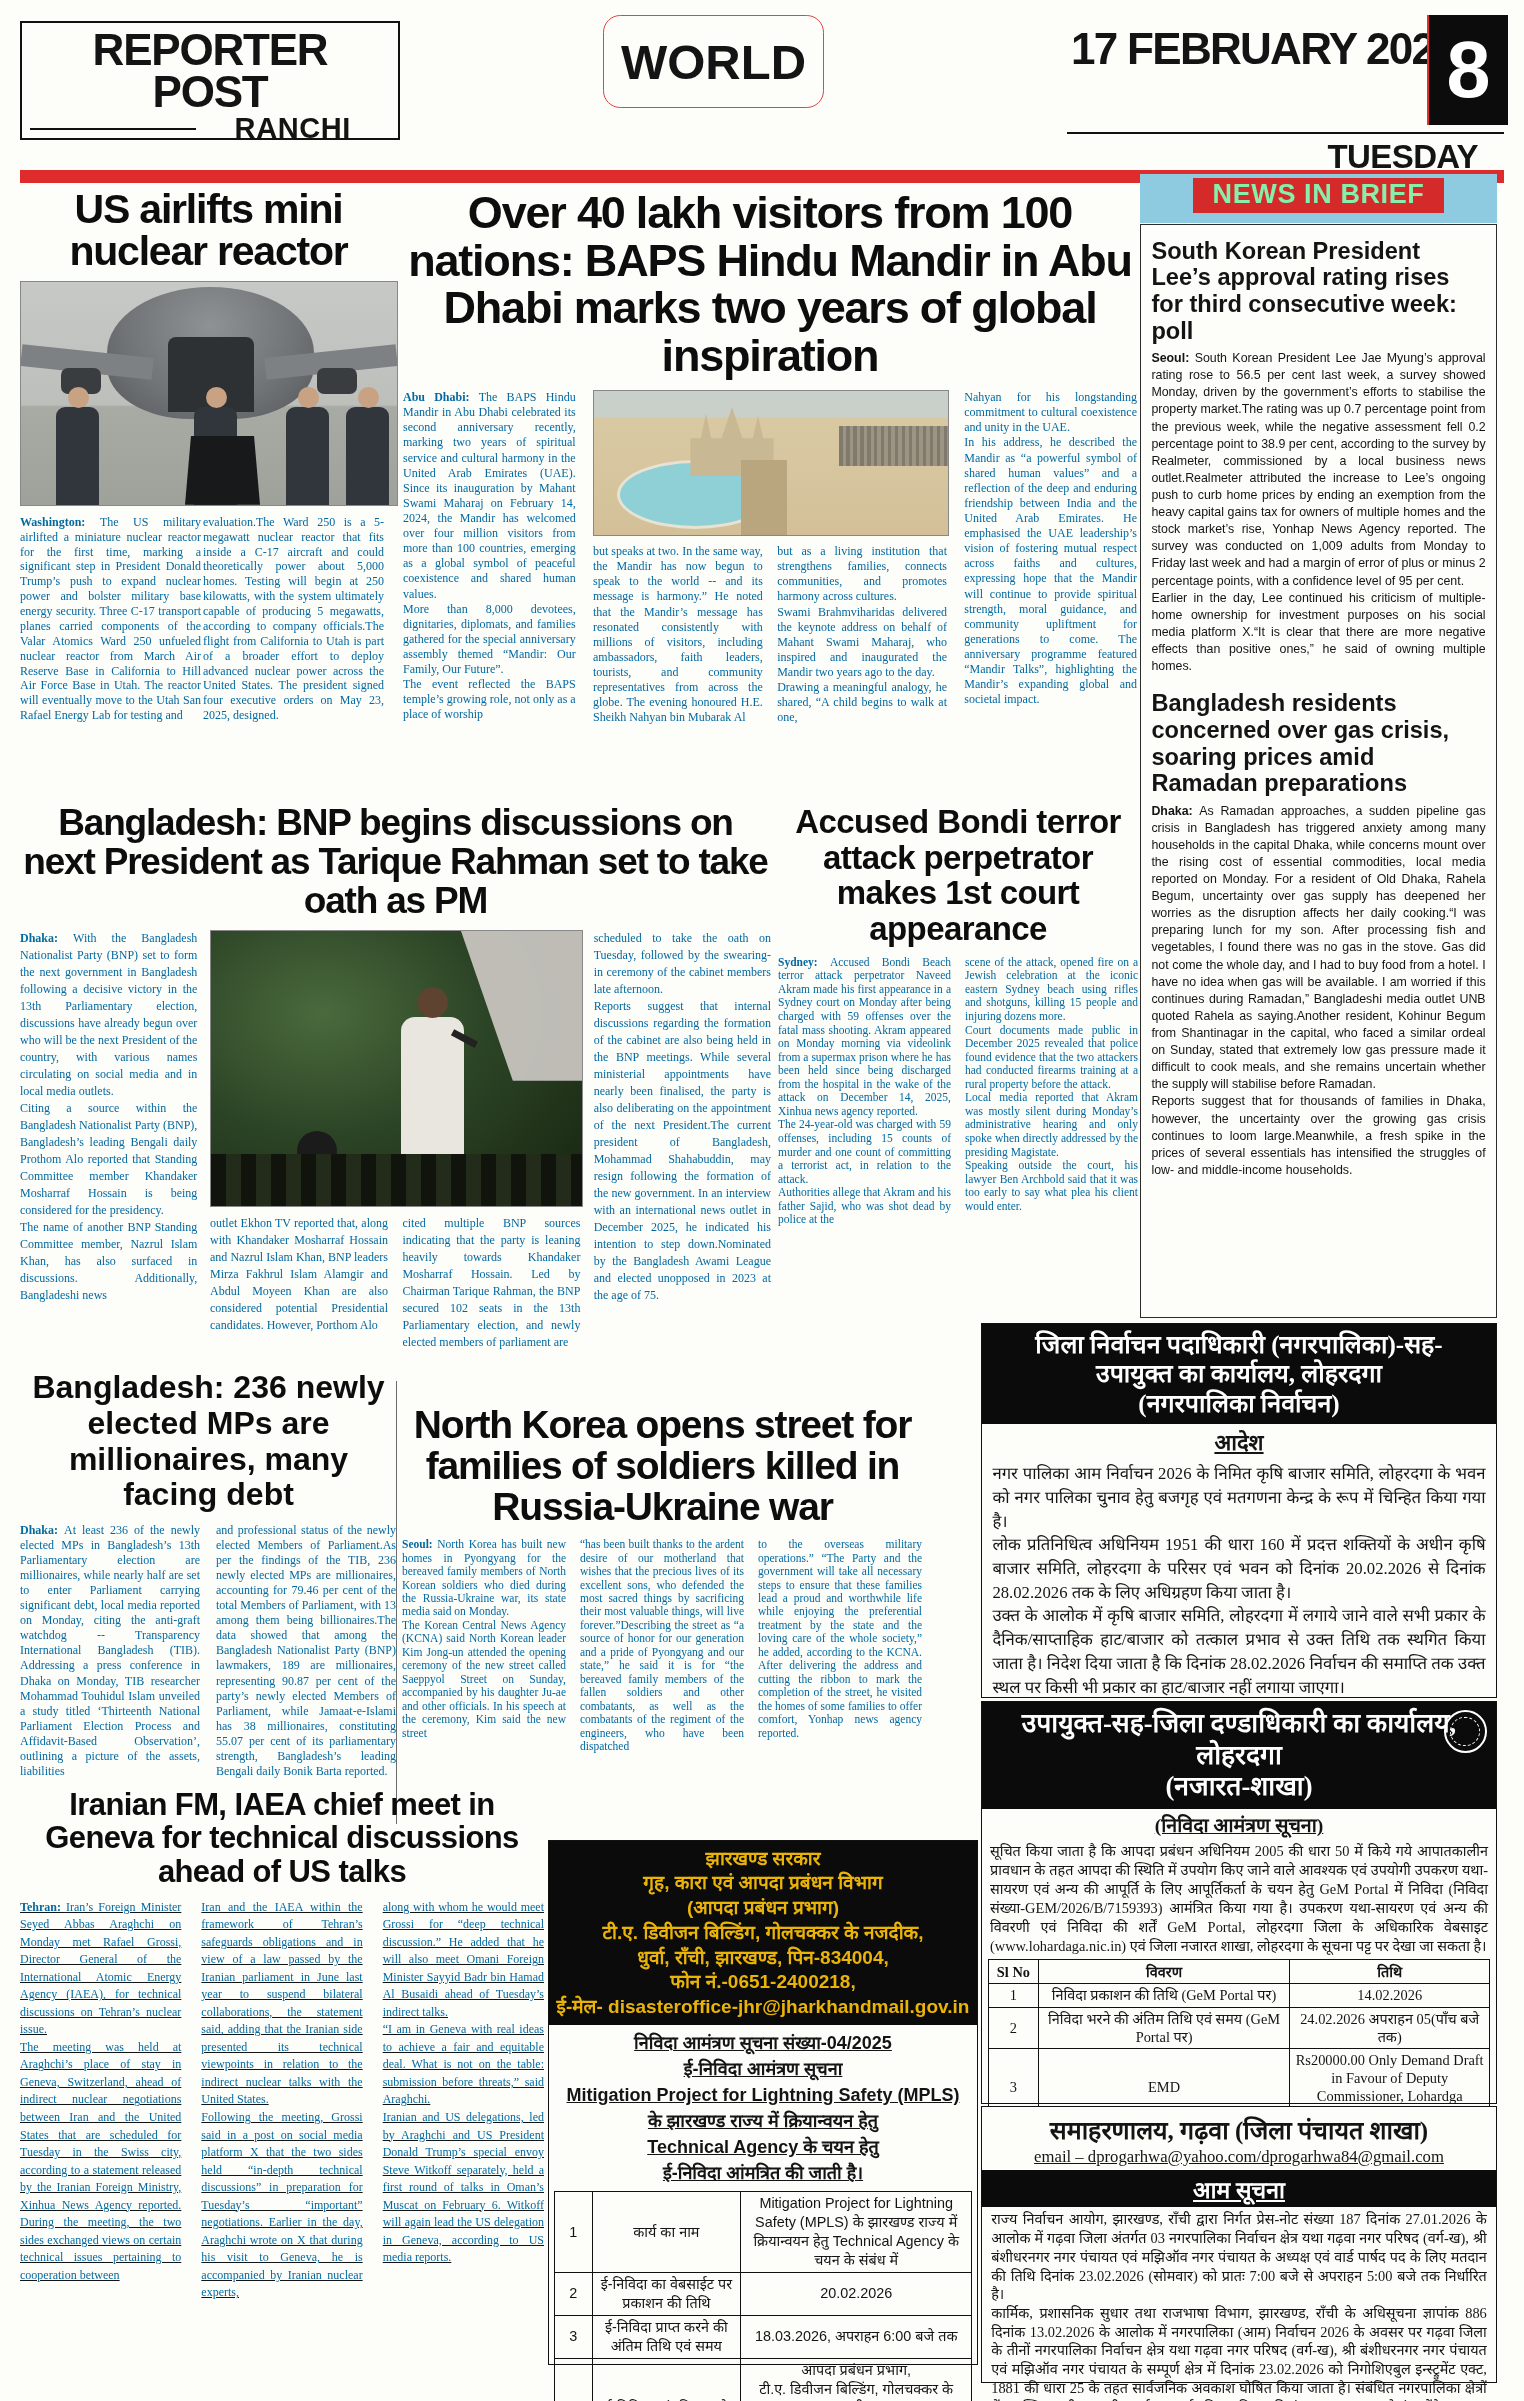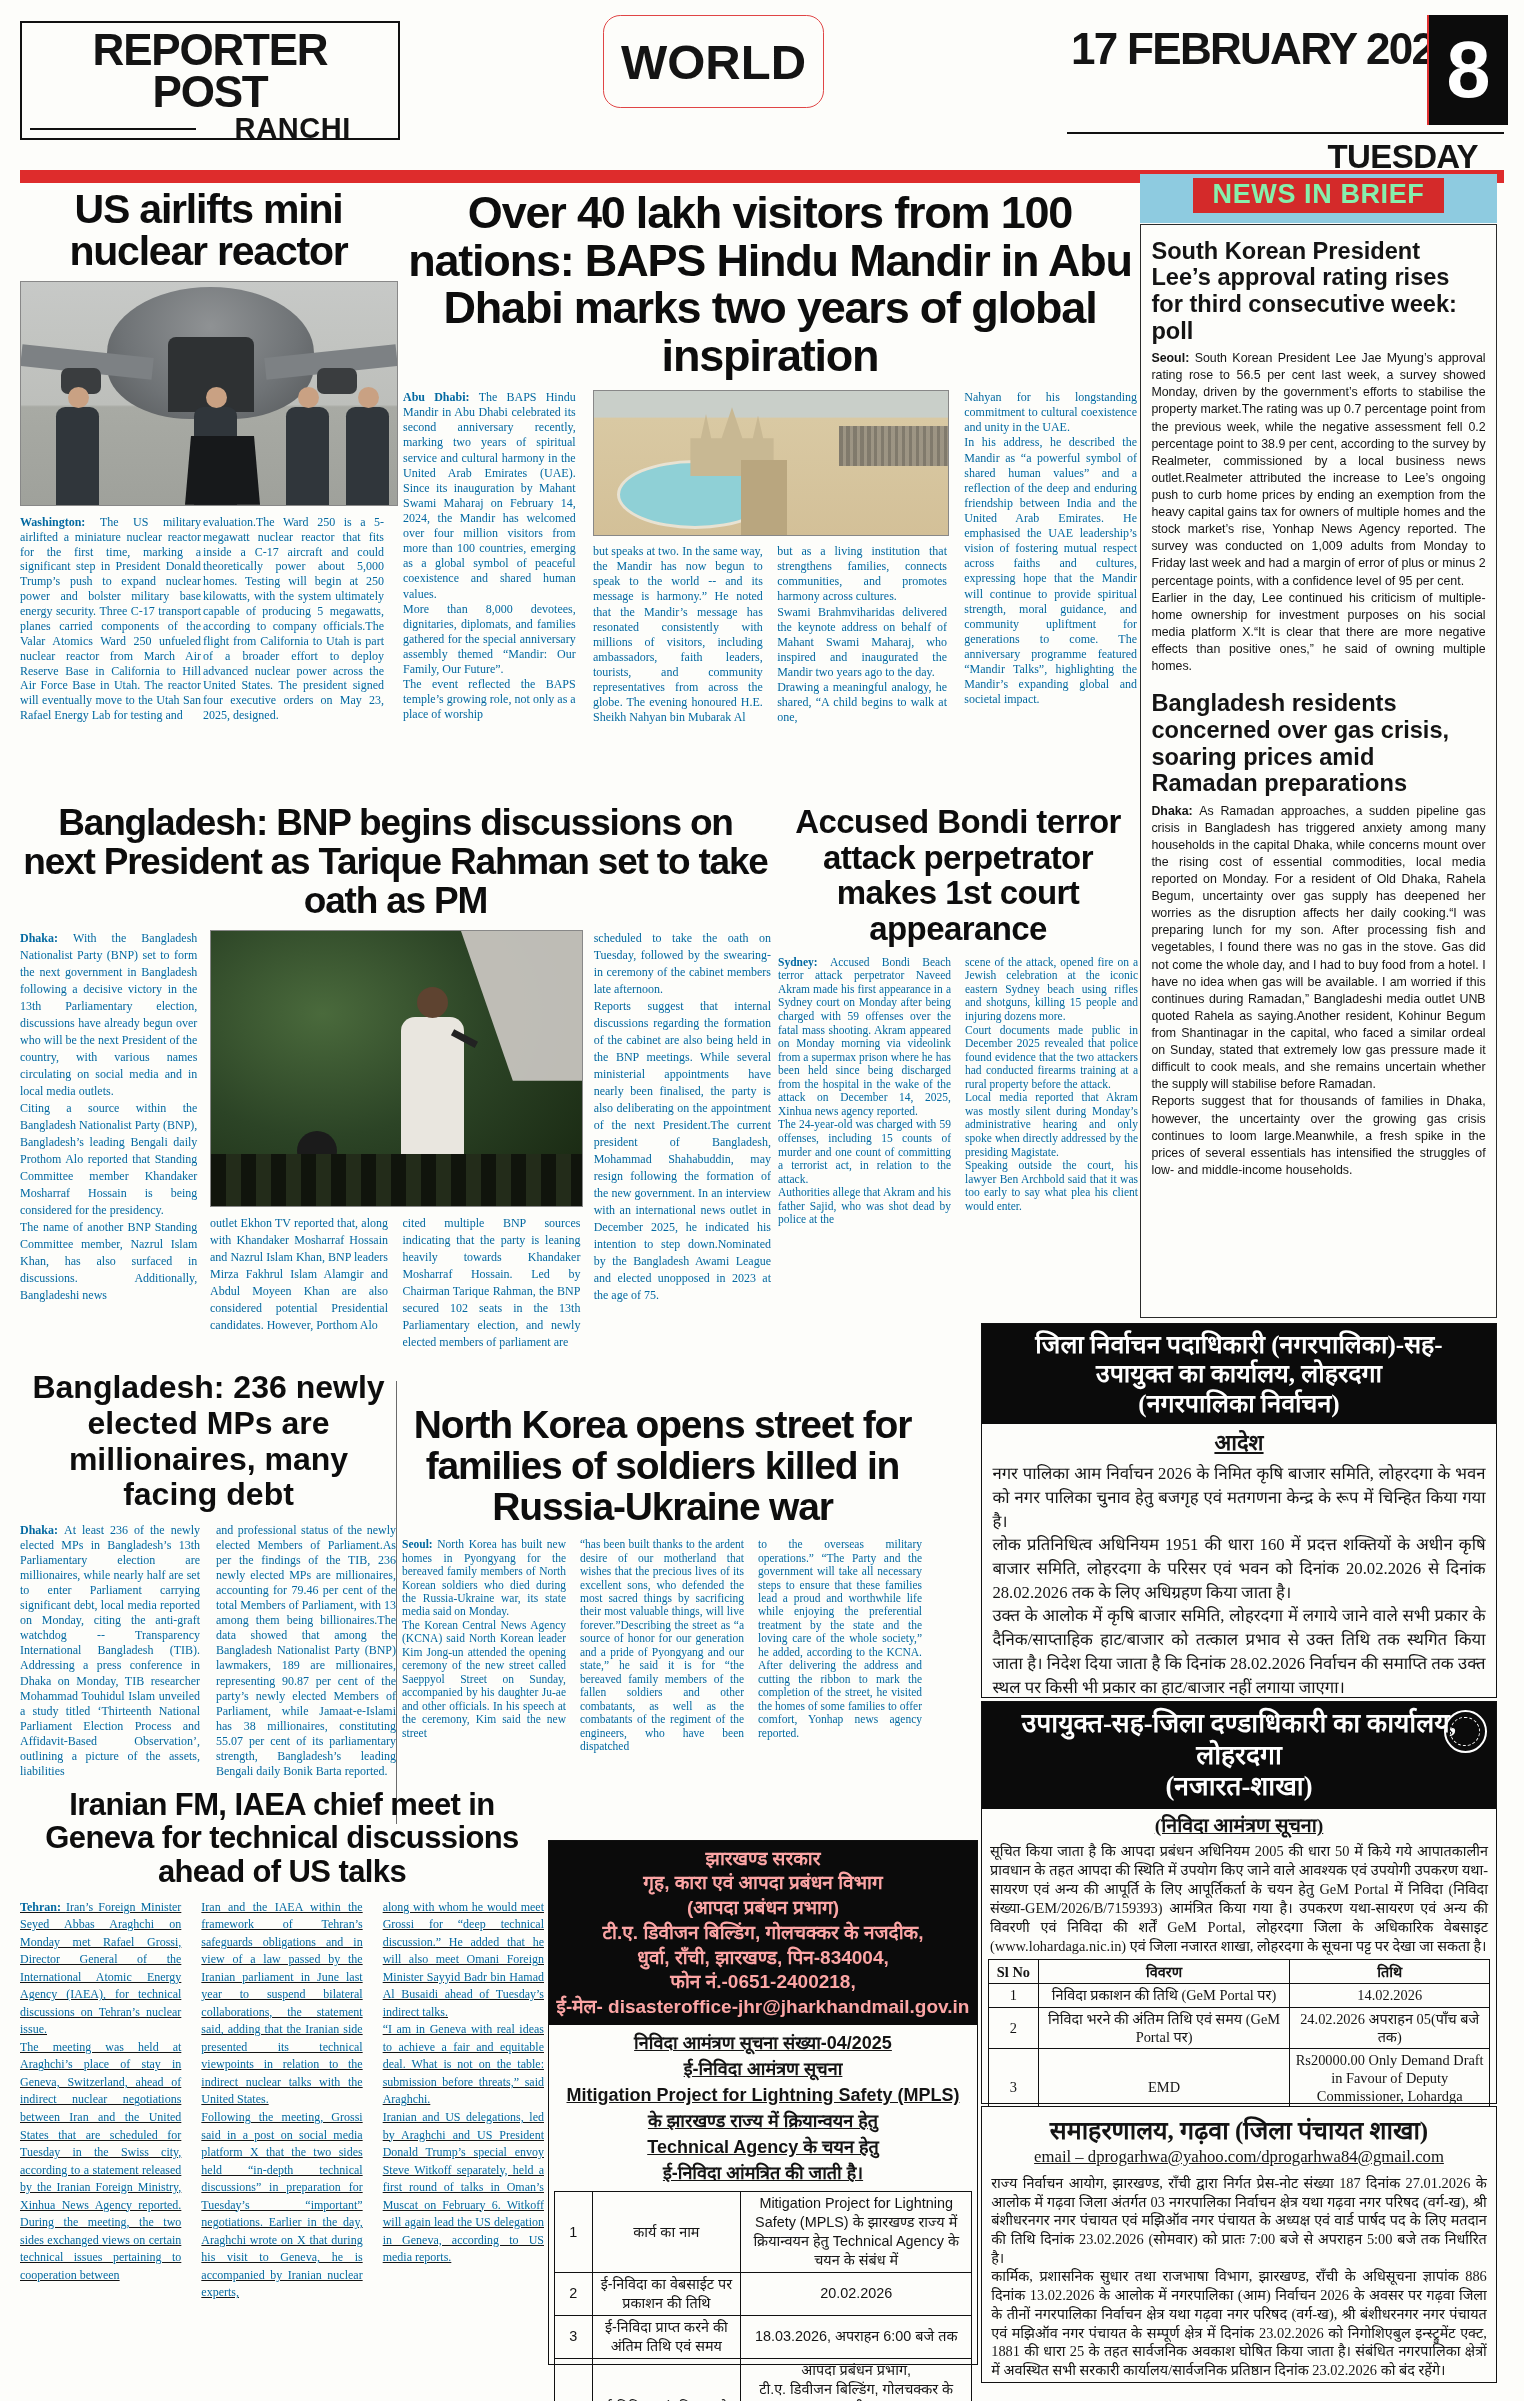--- a/index.html
+++ b/index.html
@@ -129,21 +129,21 @@
   table.ntab td,table.ntab th{border:1.7px solid #111;padding:2.3px 4.6px;text-align:center;vertical-align:middle;line-height:1.25;}
   .n3{top:2106px;height:277px;}
   .n3-title{text-align:center;font-weight:bold;font-size:25px;margin:4.6px 0 1.2px;}
   .n3-email{text-align:center;font-size:16.7px;text-decoration:underline;margin-bottom:3.5px;}
   .n3-bar{background:#0b0b0b;color:#fff;text-align:center;font-weight:bold;font-size:23px;padding:2.3px 0;}
   .n3-bar span{text-decoration:underline;}
   .n3 .n-body{font-size:14.4px;line-height:1.3;padding:3.5px 9.2px;}
   
   .mpls{position:absolute;left:548px;top:1840px;width:430px;height:525px;border:1.7px solid #111;box-sizing:border-box;
     font-family:"Liberation Sans",sans-serif;background:#fdfdfa;}
-  .mpls .black{background:#0b0b0b;color:#fca5a5;text-align:center;font-weight:bold;font-size:19px;line-height:1.3;padding:5.8px 3.5px;white-space:pre-line;}
+  .mpls .black{background:#0b0b0b;color:#eab308;text-align:center;font-weight:bold;font-size:19px;line-height:1.3;padding:5.8px 3.5px;white-space:pre-line;}
   .mpls .ulines{text-align:center;font-weight:bold;font-size:18px;line-height:1.45;padding:4.6px 5.8px 2.3px;}
   .mpls .ulines div{text-decoration:underline;}
   table.mtab{border-collapse:collapse;width:calc(100% - 9.2px);margin:2.3px 4.6px;font-size:14.4px;}
   table.mtab td{border:1.7px solid #111;padding:2.3px 4.6px;line-height:1.3;vertical-align:middle;}
   table.mtab td.c{text-align:center;}
   table.mtab td.v{text-align:center;white-space:pre-line;}
 </style>
 </head>
 <body>
 
@@ -399,19 +399,20 @@
     <div class="n-foot">
       <div style="font-weight:bold;font-size:15.5px">PR 373076 Lohardaga(25-26).D</div>
       <div class="sigr">जिला नजारत उप समाहर्त्ता,
 लोहरदगा</div>
     </div>
   </div>
 
   <div class="notice n3">
     <div class="n3-title">समाहरणालय, गढ़वा (जिला पंचायत शाखा)</div>
     <div class="n3-email">email – dprogarhwa@yahoo.com/dprogarhwa84@gmail.com</div>
+    <div class="n3-bar"><span>आम सूचना</span></div>
     <div class="n-body">राज्य निर्वाचन आयोग, झारखण्ड, राँची द्वारा निर्गत प्रेस-नोट संख्या 187 दिनांक 27.01.2026 के आलोक में गढ़वा जिला अंतर्गत 03 नगरपालिका निर्वाचन क्षेत्र यथा गढ़वा नगर परिषद (वर्ग-ख), श्री बंशीधरनगर नगर पंचायत एवं मझिऑव नगर पंचायत के अध्यक्ष एवं वार्ड पार्षद पद के लिए मतदान की तिथि दिनांक 23.02.2026 (सोमवार) को प्रातः 7:00 बजे से अपराहन 5:00 बजे तक निर्धारित है।
 कार्मिक, प्रशासनिक सुधार तथा राजभाषा विभाग, झारखण्ड, राँची के अधिसूचना ज्ञापांक 886 दिनांक 13.02.2026 के आलोक में नगरपालिका (आम) निर्वाचन 2026 के अवसर पर गढ़वा जिला के तीनों नगरपालिका निर्वाचन क्षेत्र यथा गढ़वा नगर परिषद (वर्ग-ख), श्री बंशीधरनगर नगर पंचायत एवं मझिऑव नगर पंचायत के सम्पूर्ण क्षेत्र में दिनांक 23.02.2026 को निगोशिएबुल इन्स्ट्रुमेंट एक्ट, 1881 की धारा 25 के तहत सार्वजनिक अवकाश घोषित किया जाता है। संबंधित नगरपालिका क्षेत्रों में अवस्थित सभी सरकारी कार्यालय/सार्वजनिक प्रतिष्ठान दिनांक 23.02.2026 को बंद रहेंगे।</div>
 
   </div>
 
 </div>
 
 
 </body></html>

